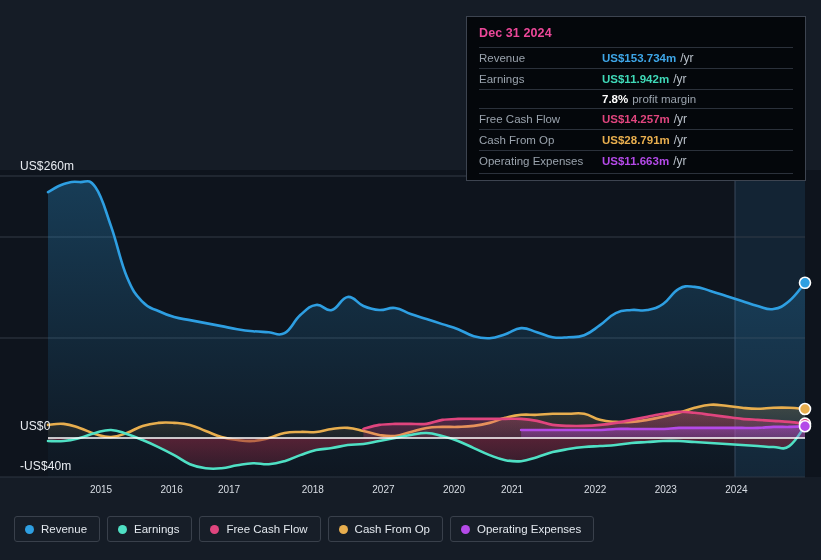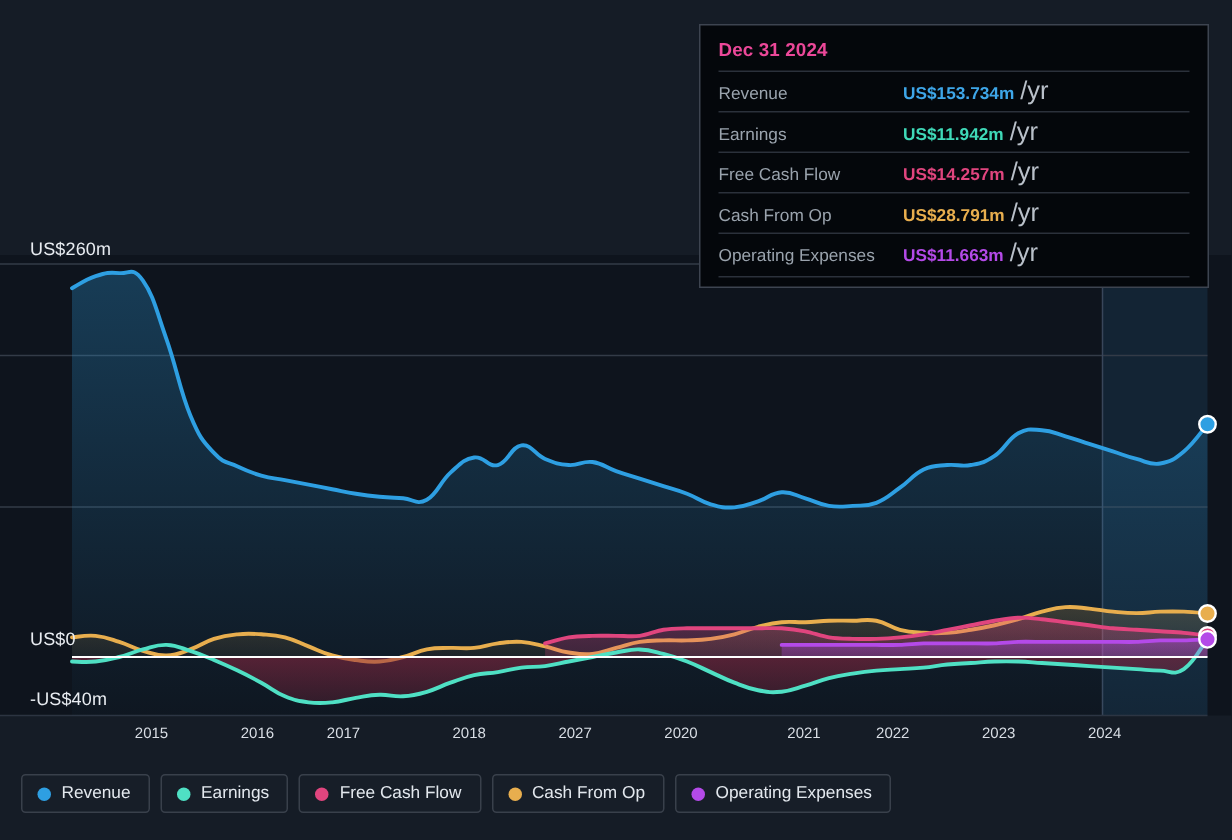--- a/index.html
+++ b/index.html
@@ -61,21 +61,21 @@
     padding: 3px 0 3px 0;
     min-height: 17px;
   }
   .tt-label {
     color: #9aa3ad;
     width: 123px;
     flex: none;
     font-size: 11.5px;
   }
   .tt-val { font-weight: bold; font-size: 11.5px; }
-  .tt-unit { color: #b9c0c9; font-size: 17px; margin-left: 4px; font-weight: normal; }
+  .tt-unit { color: #b9c0c9; font-size: 12px; margin-left: 4px; font-weight: normal; }
   .tt-margin-label { color: #9aa3ad; font-size: 11.5px; margin-left: 4px; font-weight: normal; }
   #tooltip .tt-bottom { border-top: 1px solid #2b313b; height: 1px; margin-top: 2px; }
 
   
   #legend {
     position: absolute;
     left: 14px; top: 516px;
     display: flex;
     gap: 7px;
   }
@@ -156,38 +156,42 @@
   <div class="y-label" id="y-zero">US$0</div>
   <div class="y-label" id="y-neg">-US$40m</div>
 
   <div id="x-labels">
       <div class="x-label" style="left: 101px;">2015</div>
       <div class="x-label" style="left: 171.6px;">2016</div>
       <div class="x-label" style="left: 229px;">2017</div>
       <div class="x-label" style="left: 312.8px;">2018</div>
       <div class="x-label" style="left: 383.4px;">2027</div>
       <div class="x-label" style="left: 454px;">2020</div>
-      <div class="x-label" style="left: 536px;">2021</div>
+      <div class="x-label" style="left: 512px;">2021</div>
       <div class="x-label" style="left: 595.2px;">2022</div>
       <div class="x-label" style="left: 665.8px;">2023</div>
       <div class="x-label" style="left: 736.4px;">2024</div>
     </div>
 
   <div id="tooltip">
     <div class="tt-date">Dec 31 2024</div>
     <div id="tt-rows">
         <div class="tt-row">
           <div class="tt-label">Revenue</div>
           <div><span class="tt-val" style="color: rgb(62, 166, 232);">US$153.734m</span><span class="tt-unit">/yr</span></div>
         </div>
         <div class="tt-row">
           <div class="tt-label">Earnings</div>
           <div><span class="tt-val" style="color: rgb(63, 217, 184);">US$11.942m</span><span class="tt-unit">/yr</span></div>
         </div>
         <div class="tt-row">
+          <div class="tt-label"></div>
+          <div><span class="tt-val" style="color: rgb(255, 255, 255);">7.8%</span><span class="tt-margin-label">profit margin</span></div>
+        </div>
+        <div class="tt-row">
           <div class="tt-label">Free Cash Flow</div>
           <div><span class="tt-val" style="color: rgb(224, 69, 126);">US$14.257m</span><span class="tt-unit">/yr</span></div>
         </div>
         <div class="tt-row">
           <div class="tt-label">Cash From Op</div>
           <div><span class="tt-val" style="color: rgb(232, 174, 78);">US$28.791m</span><span class="tt-unit">/yr</span></div>
         </div>
         <div class="tt-row">
           <div class="tt-label">Operating Expenses</div>
           <div><span class="tt-val" style="color: rgb(180, 74, 232);">US$11.663m</span><span class="tt-unit">/yr</span></div>

